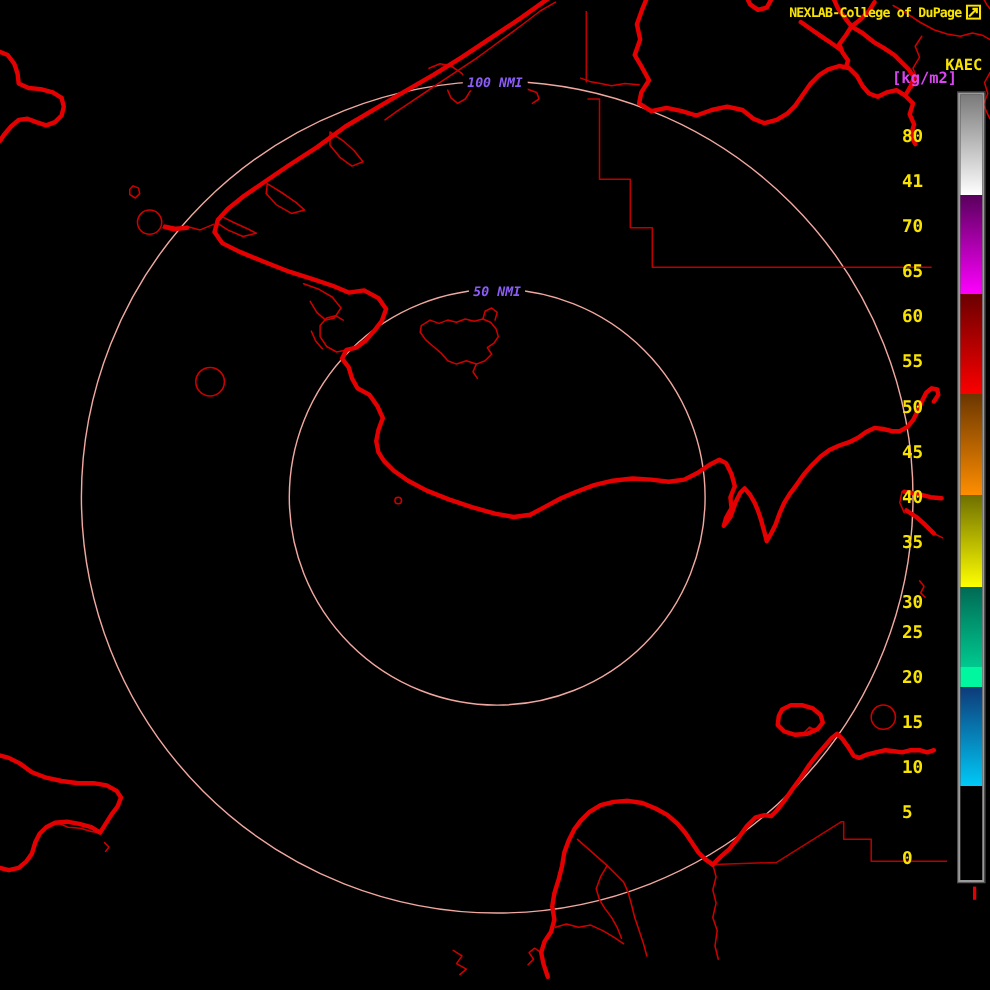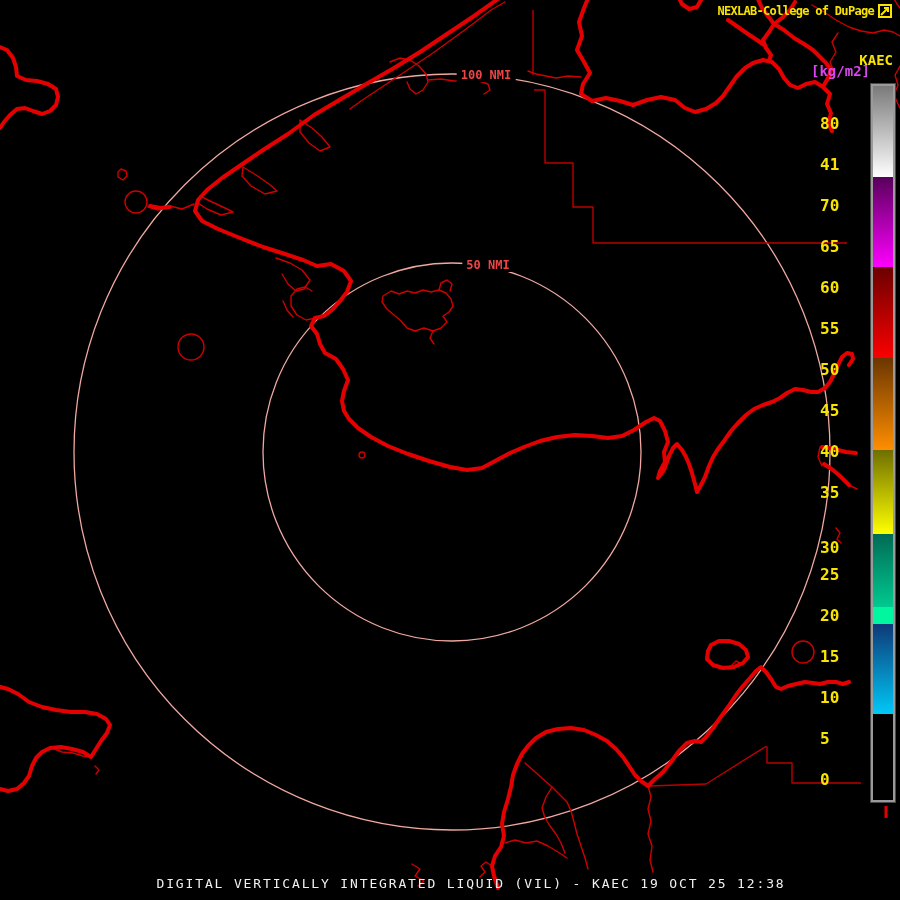--- a/index.html
+++ b/index.html
@@ -19,21 +19,21 @@
   #cb-title{position:absolute;top:52px;right:7px;color:#f8e400;font-size:14px;font-weight:bold;}
   #cb-units{position:absolute;top:63px;right:30px;color:#d946ef;font-size:14px;font-weight:bold;}
 
   #colorbar{position:absolute;left:871px;top:84px;width:20px;height:714px;
             border:2px solid #9a9a9a;box-shadow:0 0 0 1px #4a4a4a;}
 
   .cb-tick{position:absolute;width:48px;right:32px;text-align:left;color:#f8e400;
            font-size:16px;font-weight:bold;line-height:20px;}
 
   .ring-label{position:absolute;transform:translateX(-50%);background:#000;padding:0 4px;
-              color:#ef4444;font-size:12px;font-weight:bold;white-space:nowrap;margin-left:36px;}
+              color:#8b5cf6;font-size:12px;font-weight:bold;font-style:italic;white-space:nowrap;}
   #ring-label-100{left:450px;top:68px;}
   #ring-label-50{left:452px;top:258px;}
 
   #caption{position:absolute;left:471px;top:876px;transform:translateX(-50%);
            color:#f0f0f0;font-size:13px;letter-spacing:1.85px;white-space:nowrap;}
 </style>
 </head>
 <body>
 
 <div id="screen">
@@ -121,15 +121,14 @@
       <div class="cb-tick" style="top: 606px;">20</div>
       <div class="cb-tick" style="top: 647px;">15</div>
       <div class="cb-tick" style="top: 688px;">10</div>
       <div class="cb-tick" style="top: 729px;">5</div>
       <div class="cb-tick" style="top: 770px;">0</div>
     </div>
 
   <div class="ring-label" id="ring-label-100">100 NMI</div>
   <div class="ring-label" id="ring-label-50">50 NMI</div>
 
-  <div id="caption">DIGITAL VERTICALLY INTEGRATED LIQUID (VIL) - KAEC 19 OCT 25 12:38</div>
 
 </div>
 
 </body></html>

